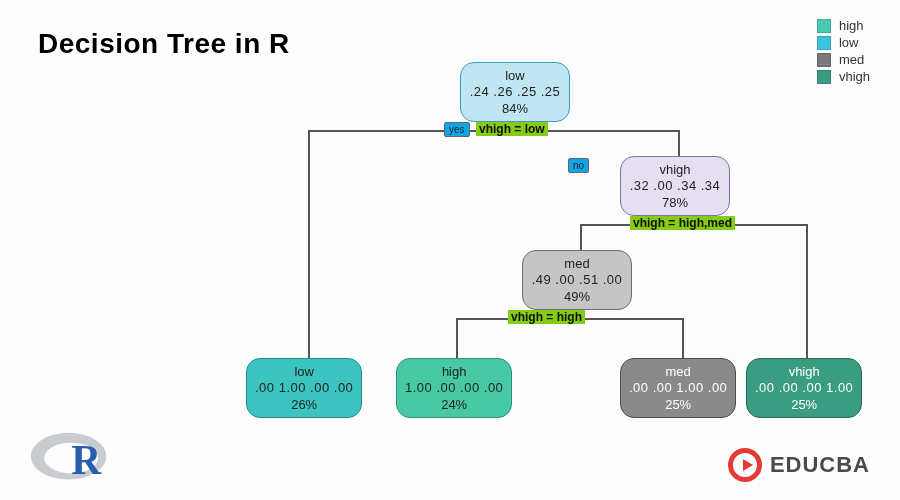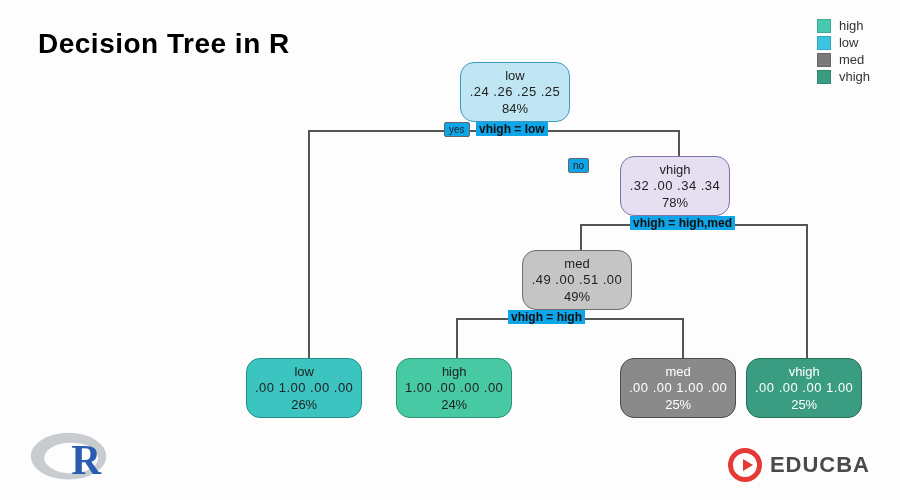--- a/index.html
+++ b/index.html
@@ -61,21 +61,21 @@
   .node .npct { font-size: 13px; }
   .edge {
     position: absolute;
     background: #555;
   }
   .split-label {
     position: absolute;
     font-size: 12px;
     font-weight: 700;
     color: #111;
-    background: #0ea5e9;
+    background: #84cc16;
     padding: 0 3px;
     white-space: nowrap;
   }
   .split-label.small { font-weight: 600; }
   .yn {
     position: absolute;
     font-size: 10px;
     border: 1px solid #666;
     padding: 1px 4px;
     border-radius: 2px;

